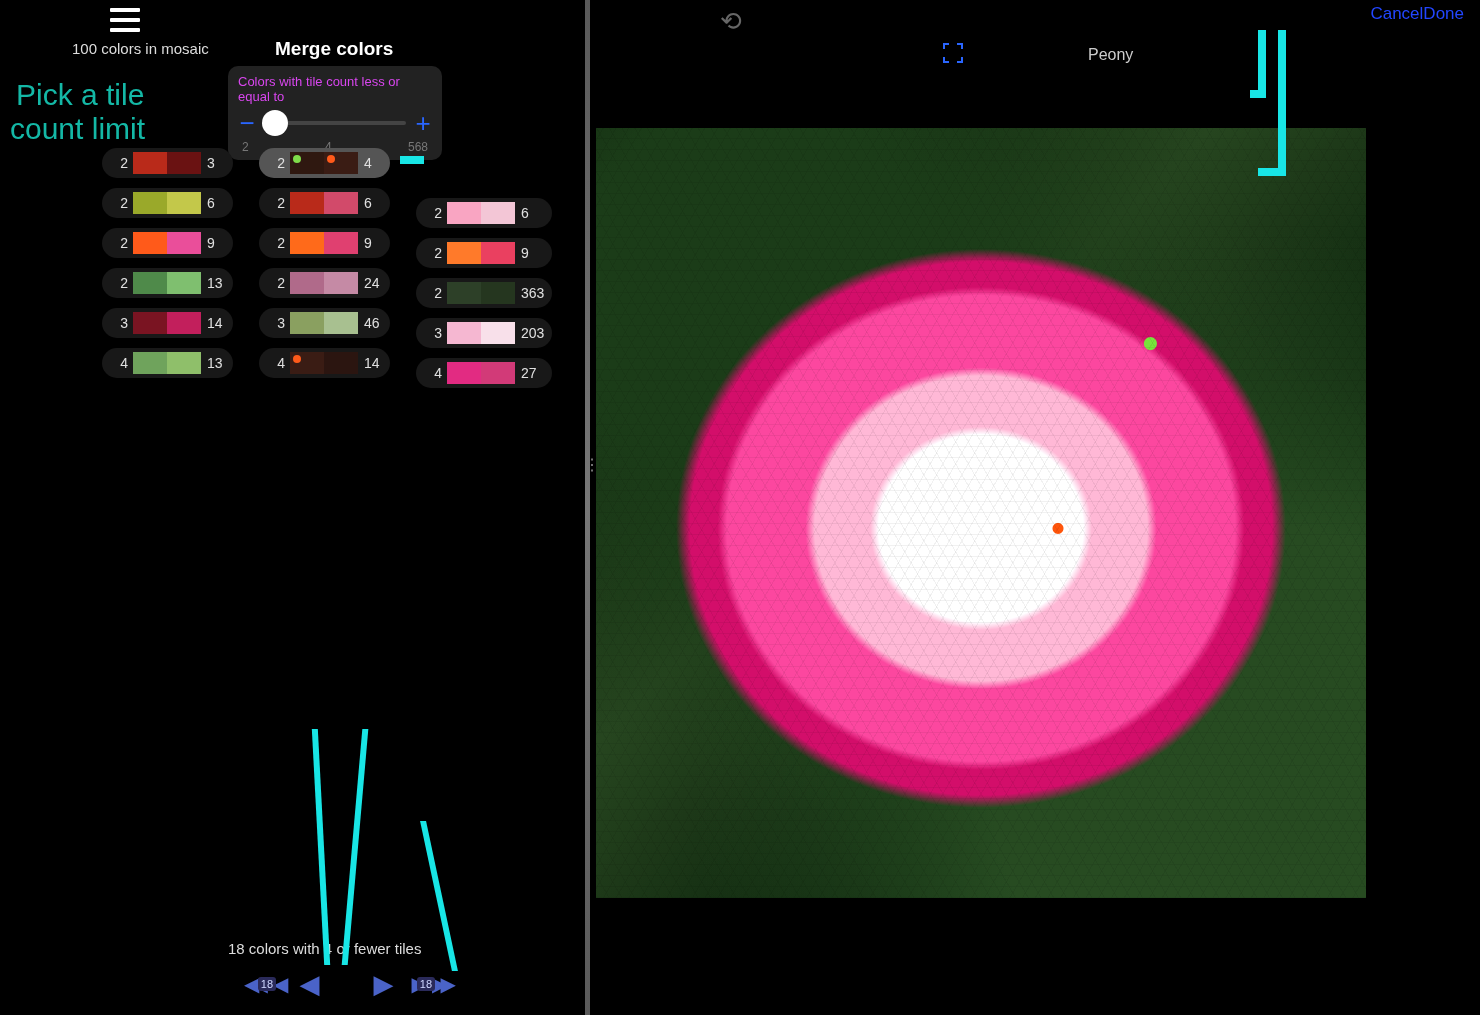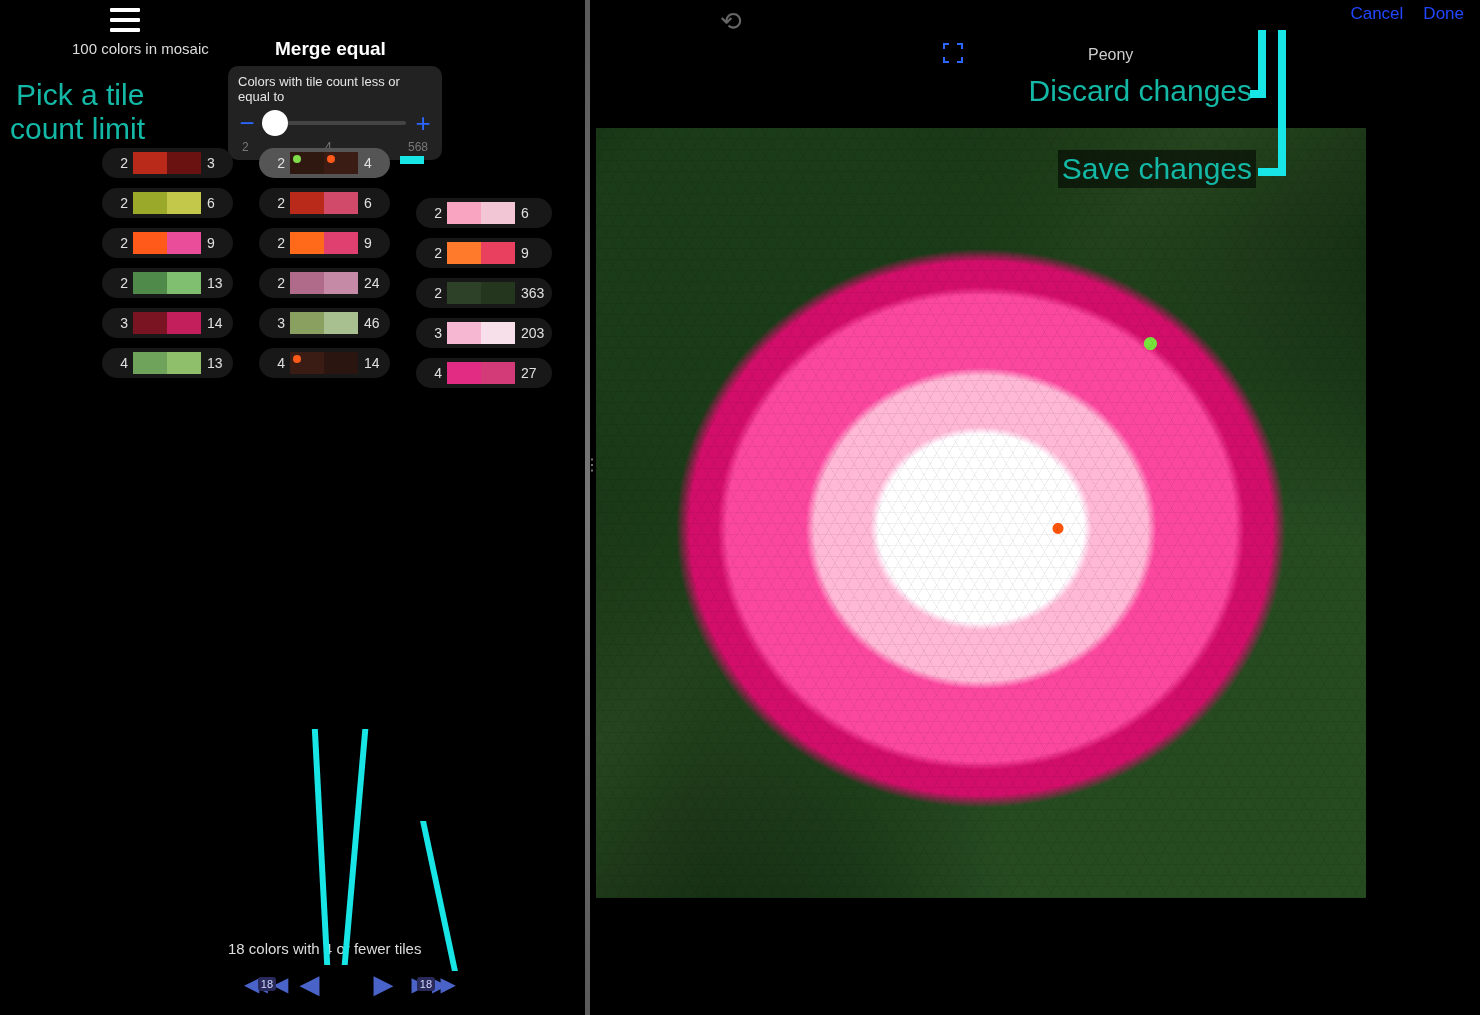--- a/index.html
+++ b/index.html
@@ -1,29 +1,29 @@
 <!DOCTYPE html>
 <html><head>
 <meta charset="utf-8">
 <style>
   * { box-sizing: border-box; margin: 0; padding: 0; }
   html, body { width: 1480px; height: 1015px; background: #000; font-family: -apple-system, Helvetica, Arial, sans-serif; color: #fff; overflow: hidden; }
   .root { position: relative; width: 1480px; height: 1015px; }
   
-  .topbar { position: absolute; top: 4px; right: 16px; display: flex; gap: 20px; font-size: 17px; }
+  .topbar { position: absolute; top: 4px; right: 16px; display: flex; font-size: 17px; }
   .topbar a { color: #2246ff; cursor: pointer; }
   .undo { position: absolute; top: 6px; left: 720px; color: #666; font-size: 26px; cursor: pointer; }
   
   .hamburger { position: absolute; top: 8px; left: 110px; width: 30px; height: 24px; display: flex; flex-direction: column; justify-content: space-between; cursor: pointer; }
   .hamburger span { display: block; height: 4px; background: #fff; border-radius: 1px; }
   .mosaic-count { position: absolute; top: 40px; left: 72px; font-size: 15px; color: #ddd; }
   .merge-title { position: absolute; top: 38px; left: 275px; font-size: 19px; font-weight: 700; color: #fff; }
   
   .slider-panel { position: absolute; top: 66px; left: 228px; width: 214px; background: #222; border-radius: 10px; padding: 8px 10px 6px 10px; }
-  .slider-panel .label { font-size: 13px; color: #e5e5e5; margin-bottom: 6px; }
+  .slider-panel .label { font-size: 13px; color: #d946ef; margin-bottom: 6px; }
   .slider-row { display: flex; align-items: center; gap: 8px; }
   .slider-row .minus, .slider-row .plus { color: #2a66ff; font-size: 26px; font-weight: 300; cursor: pointer; line-height: 1; width: 18px; text-align: center; }
   .slider-track { flex: 1; position: relative; height: 4px; background: #444; border-radius: 2px; }
   .slider-thumb { position: absolute; top: -11px; left: -2px; width: 26px; height: 26px; background: #fff; border-radius: 50%; cursor: grab; }
   .slider-scale { display: flex; justify-content: space-between; font-size: 12px; color: #777; margin-top: 4px; padding: 0 4px; }
   
   .cols { position: absolute; top: 148px; left: 102px; display: flex; gap: 26px; }
   .col { display: flex; flex-direction: column; gap: 10px; }
   .pair { display: flex; align-items: center; background: #181818; border-radius: 16px; height: 30px; padding: 0 8px; cursor: pointer; }
   .pair.selected { background: #555; }
@@ -79,21 +79,21 @@
   </div>
 
   <div class="undo">⟲</div>
 
   <div class="hamburger">
     <span></span>
       <span></span>
       <span></span>
   </div>
   <div class="mosaic-count">100 colors in mosaic</div>
-  <div class="merge-title">Merge equal</div>
+  <div class="merge-title">Merge colors</div>
 
   <div class="slider-panel">
     <div class="label">Colors with tile count less or equal to</div>
     <div class="slider-row">
       <div class="minus">−</div>
       <div class="slider-track">
         <div class="slider-thumb"></div>
       </div>
       <div class="plus">+</div>
     </div>
@@ -255,25 +255,23 @@
         <span class="badge">18</span>
         <span class="arrow big">▶▶</span>
     </div>
   </div>
 
   <div class="anno big" style="top:76px; left:12px;">Pick a tile</div>
   <div class="anno big" style="top:110px; left:6px;">count limit</div>
 
   <div class="anno-line" style="top:156px; left:400px; width:24px; height:8px;"></div>
 
-  <div class="anno big" style="top:72px; right:224px;">Discard changes</div>
   <div class="anno-line" style="top:30px; right:214px; width:8px; height:68px;"></div>
   <div class="anno-line" style="top:90px; right:214px; width:16px; height:8px;"></div>
 
-  <div class="anno big" style="top:150px; right:224px;">Save changes</div>
   <div class="anno-line" style="top:30px; right:194px; width:8px; height:146px;"></div>
   <div class="anno-line" style="top:168px; right:194px; width:28px; height:8px;"></div>
 
   <div class="anno-line" style="bottom:50px; left:318px; width:6px; height:236px; transform:skewX(3deg);"></div>
   <div class="anno-line" style="bottom:50px; left:352px; width:6px; height:236px; transform:skewX(-5deg);"></div>
 
   <div class="anno-line" style="bottom:44px; left:436px; width:6px; height:150px; transform:skewX(12deg);"></div>
 
 </div>
 

